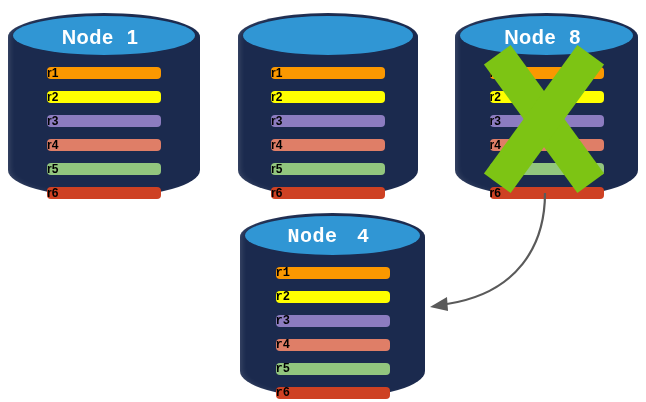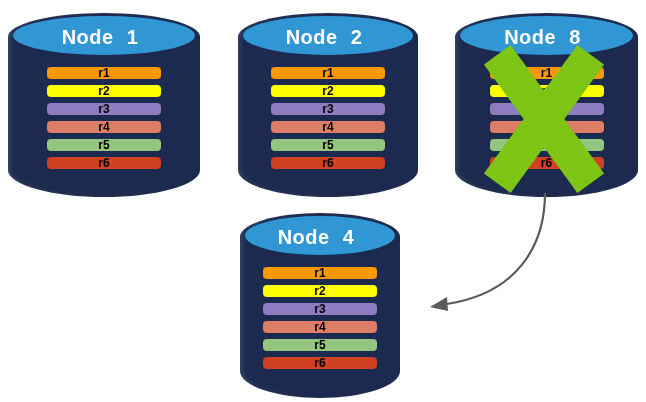--- a/index.html
+++ b/index.html
@@ -21,22 +21,21 @@
     position:absolute; top:9px; left:0; right:8px; height:30px;
     text-align:center; line-height:30px;
     color:#fff; font-size:20px; font-weight:bold;
     letter-spacing:0.5px; word-spacing:7px;
   }
   .bars {
     position:absolute; top:54px; left:50%; transform:translateX(-50%);
     width:114px;
   }
   .bar {
-    height:12px; margin-bottom:6px; border-radius:4px;
-    text-align:center;
+    height:12px; margin-bottom:12px; border-radius:4px;
   }
   .bar span {
     display:block; font-size:12px; font-weight:bold; line-height:12px;
     color:#000;
   }
   .x-mark {
     position:absolute; left:42px; top:42px; width:94px; height:128px;
   }
   .x-stroke {
     position:absolute; left:50%; top:50%; width:159px; height:33px;
@@ -74,21 +73,20 @@
         </div>
       <div class="bar" style="background: rgb(206, 65, 35);">
           <span>r6</span>
         </div>
     </div>
   </div>
 
   <div class="node" style="left:238px; top:13px; width:180px; height:184px;">
     <div class="cyl-body" style="background: rgb(27, 42, 78);"></div>
     <div class="cyl-top" style="background: rgb(48, 150, 212);"></div>
-    <div class="node-label">Node 2</div>
     <div class="bars">
       <div class="bar" style="background: rgb(251, 152, 0);">
           <span>r1</span>
         </div>
       <div class="bar" style="background: rgb(255, 255, 0);">
           <span>r2</span>
         </div>
       <div class="bar" style="background: rgb(140, 124, 192);">
           <span>r3</span>
         </div>
@@ -127,21 +125,21 @@
       <div class="bar" style="background: rgb(206, 65, 35);">
           <span>r6</span>
         </div>
     </div>
     <div class="x-mark">
       <div class="x-stroke a" style="background: rgb(125, 196, 20);"></div>
       <div class="x-stroke b" style="background: rgb(125, 196, 20);"></div>
     </div>
   </div>
 
-  <div class="node" style="left:240px; top:213px; width:160px; height:185px;">
+  <div class="node" style="left:240px; top:213px; width:185px; height:185px;font-family:Liberation Mono, monospace;">
     <div class="cyl-body" style="background: rgb(27, 42, 78);"></div>
     <div class="cyl-top" style="background: rgb(48, 150, 212);"></div>
     <div class="node-label">Node 4</div>
     <div class="bars">
       <div class="bar" style="background: rgb(251, 152, 0);">
           <span>r1</span>
         </div>
       <div class="bar" style="background: rgb(255, 255, 0);">
           <span>r2</span>
         </div>

